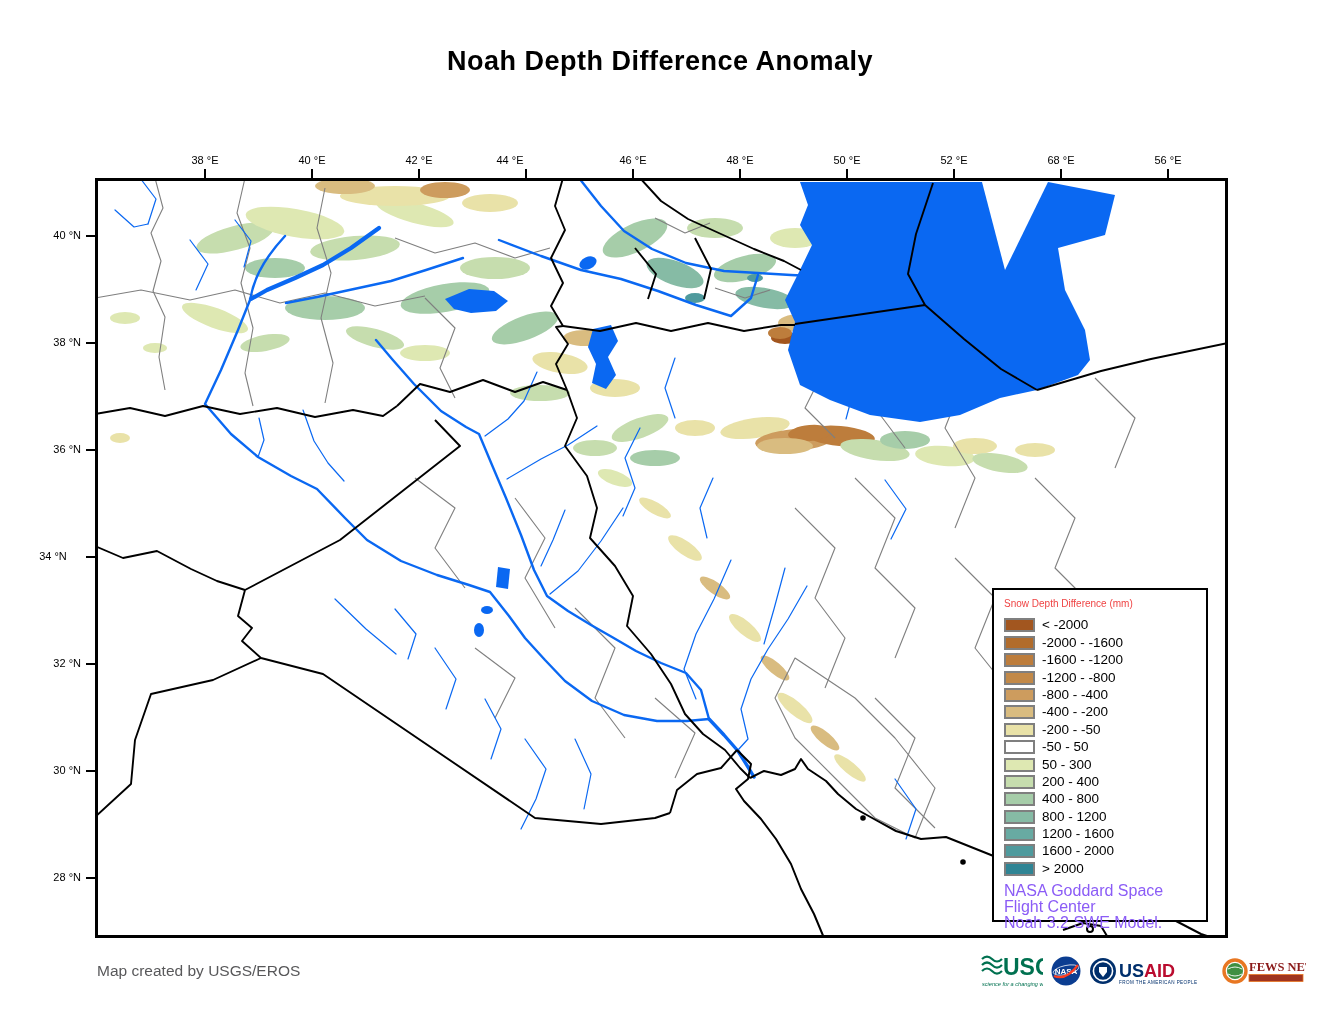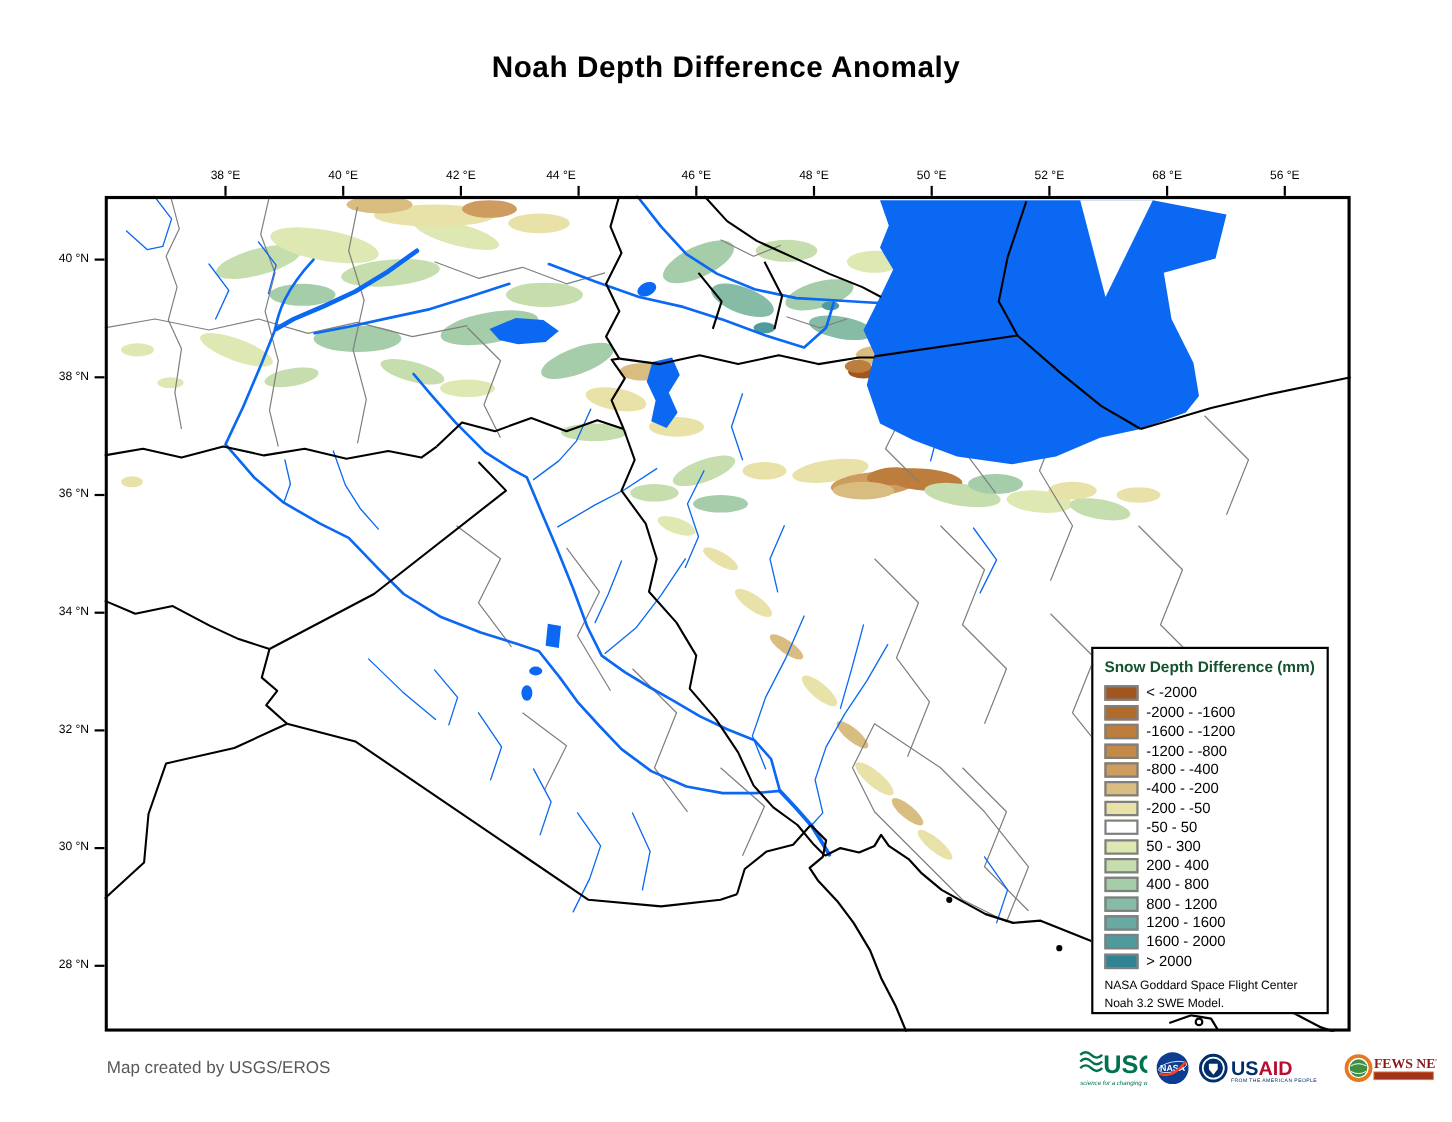--- a/index.html
+++ b/index.html
@@ -17,25 +17,25 @@
 
   .lon-tick { position:absolute; top:-9px; width:2px; height:9px; background:#000; }
   .lon-label { position:absolute; top:-24px; width:60px; margin-left:-30px; text-align:center;
                font-size:11px; color:#000; }
   .lat-tick { position:absolute; left:-9px; width:9px; height:2px; background:#000; }
   .lat-label { position:absolute; left:-70px; width:56px; text-align:right;
                font-size:11px; color:#000; margin-top:-7px; }
 
   .legend { position:absolute; left:897px; top:410px; width:216px; height:334px;
             background:#fff; border:2px solid #000; padding:8px 8px 6px 10px; }
-  .legend-title { font-size:14px; font-weight:bold; color:#14532d; margin-bottom:6px; }
+  .legend-title { font-size:10px; font-weight:normal; color:#ef4444; margin-bottom:6px; }
   .legend-row { display:flex; align-items:flex-end; height:17.4px; }
   .legend-swatch { width:31px; height:14px; border:2px solid #7F7F7F; margin-right:7px; flex:none; }
   .legend-label { font-size:13.5px; color:#000; white-space:nowrap; }
-  .legend-note { margin-top:7px; font-size:11px; color:#000000; line-height:16px; }
+  .legend-note { margin-top:7px; font-size:16px; color:#8b5cf6; line-height:16px; }
 
   .credit { position:absolute; left:97px; top:962px; font-size:15.5px; color:#58585A; }
 
   .logos { position:absolute; left:981px; top:948px; height:46px; display:flex;
            align-items:center; gap:7px; }
 </style>
 </head>
 <body>
 
 <div class="page">
@@ -246,21 +246,21 @@
         <div class="lon-label" style="left: 1073px;">56 °E</div>
       </div>
     <div id="lat-axis">
         <div class="lat-tick" style="top: 57px;"></div>
         <div class="lat-label" style="top: 58px;">40 °N</div>
         <div class="lat-tick" style="top: 164px;"></div>
         <div class="lat-label" style="top: 165px;">38 °N</div>
         <div class="lat-tick" style="top: 271px;"></div>
         <div class="lat-label" style="top: 272px;">36 °N</div>
         <div class="lat-tick" style="top: 378px;"></div>
-        <div class="lat-label" style="top: 379px;">34 °N</div>
+        <div class="lat-label" style="top: 379px; text-align: center;">34 °N</div>
         <div class="lat-tick" style="top: 485px;"></div>
         <div class="lat-label" style="top: 486px;">32 °N</div>
         <div class="lat-tick" style="top: 592px;"></div>
         <div class="lat-label" style="top: 593px;">30 °N</div>
         <div class="lat-tick" style="top: 699px;"></div>
         <div class="lat-label" style="top: 700px;">28 °N</div>
       </div>
 
     <div class="legend">
       <div class="legend-title">Snow Depth Difference (mm)</div>

